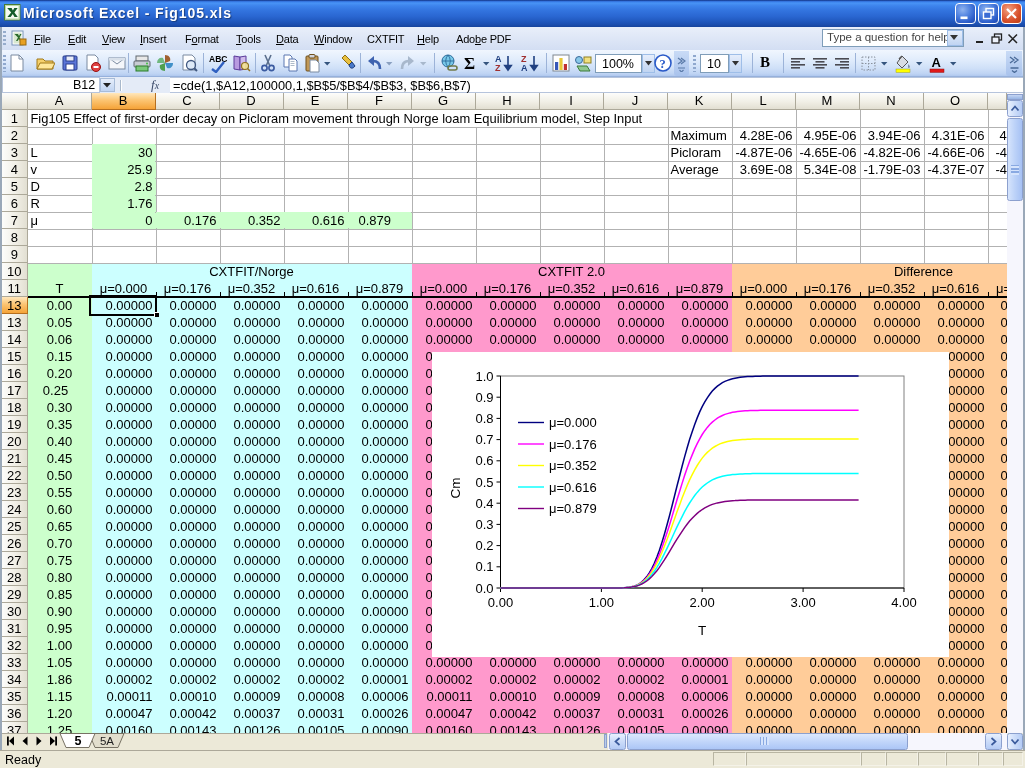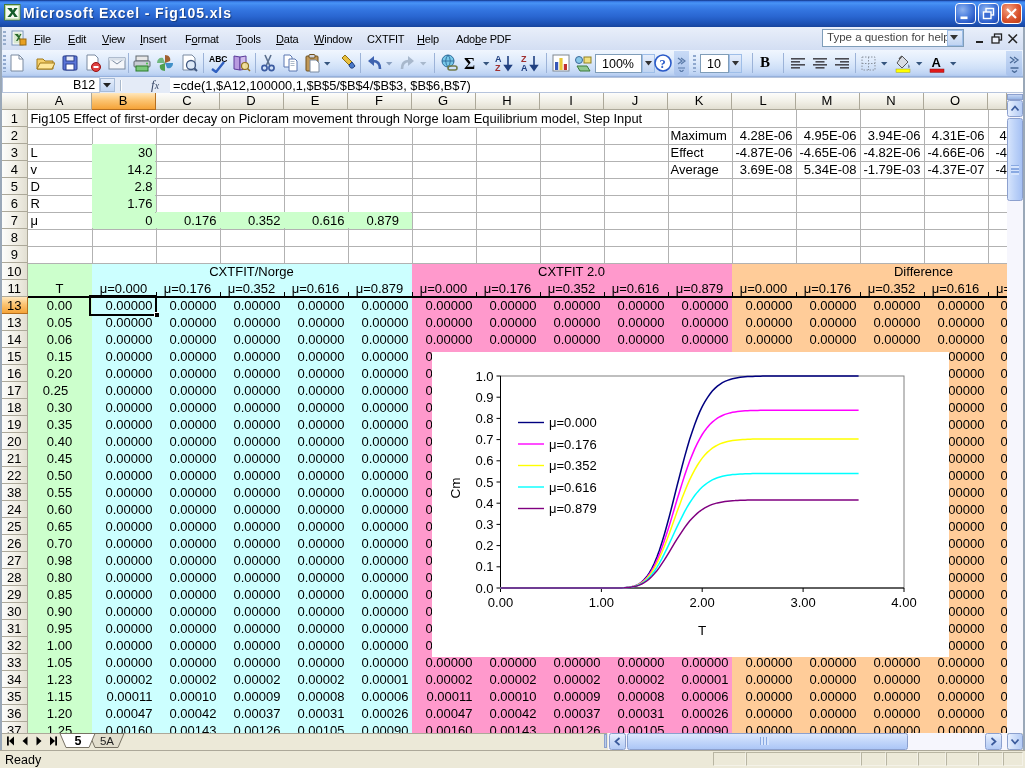--- a/index.html
+++ b/index.html
@@ -316,21 +316,21 @@
 <div class="rowh" style="top:314px">13</div>
 <div class="rowh" style="top:331px">14</div>
 <div class="rowh" style="top:348px">15</div>
 <div class="rowh" style="top:365px">16</div>
 <div class="rowh" style="top:382px">17</div>
 <div class="rowh" style="top:399px">18</div>
 <div class="rowh" style="top:416px">19</div>
 <div class="rowh" style="top:433px">20</div>
 <div class="rowh" style="top:450px">21</div>
 <div class="rowh" style="top:467px">22</div>
-<div class="rowh" style="top:484px">38</div>
+<div class="rowh" style="top:484px">23</div>
 <div class="rowh" style="top:501px">24</div>
 <div class="rowh" style="top:518px">25</div>
 <div class="rowh" style="top:535px">26</div>
 <div class="rowh" style="top:552px">27</div>
 <div class="rowh" style="top:569px">28</div>
 <div class="rowh" style="top:586px">29</div>
 <div class="rowh" style="top:603px">30</div>
 <div class="rowh" style="top:620px">31</div>
 <div class="rowh" style="top:637px">32</div>
 <div class="rowh" style="top:654px">33</div>
@@ -386,21 +386,21 @@
 <div class="ab" style="left:539.5px;top:292px;width:1px;height:4px;background:#000"></div>
 <div class="ab" style="left:603.5px;top:292px;width:1px;height:4px;background:#000"></div>
 <div class="ab" style="left:667.5px;top:292px;width:1px;height:4px;background:#000"></div>
 <div class="ab" style="left:731.5px;top:292px;width:1px;height:4px;background:#000"></div>
 <div class="ab" style="left:795.5px;top:292px;width:1px;height:4px;background:#000"></div>
 <div class="ab" style="left:859.5px;top:292px;width:1px;height:4px;background:#000"></div>
 <div class="ab" style="left:923.5px;top:292px;width:1px;height:4px;background:#000"></div>
 <div class="ab" style="left:987.5px;top:292px;width:1px;height:4px;background:#000"></div>
 <div class="c" style="left:30.5px;top:110px;font-size:12.9px">Fig105 Effect of first-order decay on Picloram movement through Norge loam Equilibrium model, Step Input</div>
 <div class="c" style="left:670.5px;top:127px">Maximum</div>
-<div class="c" style="left:670.5px;top:144px">Effect</div>
+<div class="c" style="left:670.5px;top:144px">Picloram</div>
 <div class="c" style="left:670.5px;top:161px">Average</div>
 <div class="c r" style="left:731.5px;top:127px;width:61px">4.28E-06</div>
 <div class="c r" style="left:731.5px;top:144px;width:61px">-4.87E-06</div>
 <div class="c r" style="left:731.5px;top:161px;width:61px">3.69E-08</div>
 <div class="c r" style="left:795.5px;top:127px;width:61px">4.95E-06</div>
 <div class="c r" style="left:795.5px;top:144px;width:61px">-4.65E-06</div>
 <div class="c r" style="left:795.5px;top:161px;width:61px">5.34E-08</div>
 <div class="c r" style="left:859.5px;top:127px;width:61px">3.94E-06</div>
 <div class="c r" style="left:859.5px;top:144px;width:61px">-4.82E-06</div>
 <div class="c r" style="left:859.5px;top:161px;width:61px">-1.79E-03</div>
@@ -412,31 +412,31 @@
   </div>
 <div class="ab" style="left:987.5px;top:144px;width:19.5px;height:17px;overflow:hidden">
     <div class="c" style="left:8px;top:0">-4.87E-06</div>
   </div>
 <div class="ab" style="left:987.5px;top:161px;width:19.5px;height:17px;overflow:hidden">
     <div class="c" style="left:8px;top:0">-4.37E-07</div>
   </div>
 <div class="c" style="left:30.5px;top:144px">L</div>
 <div class="c r" style="left:91.5px;top:144px;width:61px">30</div>
 <div class="c" style="left:30.5px;top:161px">v</div>
-<div class="c r" style="left:91.5px;top:161px;width:61px">14.2</div>
+<div class="c r" style="left:91.5px;top:161px;width:61px">25.9</div>
 <div class="c" style="left:30.5px;top:178px">D</div>
 <div class="c r" style="left:91.5px;top:178px;width:61px">2.8</div>
 <div class="c" style="left:30.5px;top:195px">R</div>
 <div class="c r" style="left:91.5px;top:195px;width:61px">1.76</div>
 <div class="c" style="left:30.5px;top:212px">μ</div>
 <div class="c r" style="left:91.5px;top:212px;width:61px">0</div>
 <div class="c r" style="left:155.5px;top:212px;width:61px">0.176</div>
 <div class="c r" style="left:219.5px;top:212px;width:61px">0.352</div>
 <div class="c r" style="left:283.5px;top:212px;width:61px">0.616</div>
-<div class="c r" style="left:338px;top:212px;width:61px">0.879</div>
+<div class="c r" style="left:330px;top:212px;width:61px">0.879</div>
 <div class="c ct" style="left:91.5px;top:263px;width:320px">CXTFIT/Norge</div>
 <div class="c ct" style="left:411.5px;top:263px;width:320px">CXTFIT 2.0</div>
 <div class="c ct" style="left:731.5px;top:263px;width:384px">Difference</div>
 <div class="c ct" style="left:27.5px;top:280px;width:64px">T</div>
 <div class="c ct" style="left:91.5px;top:280px;width:64px">μ=0.000</div>
 <div class="c ct" style="left:155.5px;top:280px;width:64px">μ=0.176</div>
 <div class="c ct" style="left:219.5px;top:280px;width:64px">μ=0.352</div>
 <div class="c ct" style="left:283.5px;top:280px;width:64px">μ=0.616</div>
 <div class="c ct" style="left:347.5px;top:280px;width:64px">μ=0.879</div>
 <div class="c ct" style="left:411.5px;top:280px;width:64px">μ=0.000</div>
@@ -714,21 +714,21 @@
 <div class="c r" style="left:539.5px;top:535px;width:61px">0.00000</div>
 <div class="c r" style="left:603.5px;top:535px;width:61px">0.00000</div>
 <div class="c r" style="left:667.5px;top:535px;width:61px">0.00000</div>
 <div class="c r" style="left:731.5px;top:535px;width:61px">0.00000</div>
 <div class="c r" style="left:795.5px;top:535px;width:61px">0.00000</div>
 <div class="c r" style="left:859.5px;top:535px;width:61px">0.00000</div>
 <div class="c r" style="left:923.5px;top:535px;width:61px">0.00000</div>
 <div class="ab" style="left:987.5px;top:535px;width:19.5px;height:17px;overflow:hidden">
     <div class="c" style="left:13px;top:0">0.00000</div>
   </div>
-<div class="c ct" style="left:27.5px;top:552px;width:64px">0.98</div>
+<div class="c ct" style="left:27.5px;top:552px;width:64px">0.75</div>
 <div class="c r" style="left:91.5px;top:552px;width:61px">0.00000</div>
 <div class="c r" style="left:155.5px;top:552px;width:61px">0.00000</div>
 <div class="c r" style="left:219.5px;top:552px;width:61px">0.00000</div>
 <div class="c r" style="left:283.5px;top:552px;width:61px">0.00000</div>
 <div class="c r" style="left:347.5px;top:552px;width:61px">0.00000</div>
 <div class="c r" style="left:411.5px;top:552px;width:61px">0.00000</div>
 <div class="c r" style="left:475.5px;top:552px;width:61px">0.00000</div>
 <div class="c r" style="left:539.5px;top:552px;width:61px">0.00000</div>
 <div class="c r" style="left:603.5px;top:552px;width:61px">0.00000</div>
 <div class="c r" style="left:667.5px;top:552px;width:61px">0.00000</div>
@@ -840,21 +840,21 @@
 <div class="c r" style="left:539.5px;top:654px;width:61px">0.00000</div>
 <div class="c r" style="left:603.5px;top:654px;width:61px">0.00000</div>
 <div class="c r" style="left:667.5px;top:654px;width:61px">0.00000</div>
 <div class="c r" style="left:731.5px;top:654px;width:61px">0.00000</div>
 <div class="c r" style="left:795.5px;top:654px;width:61px">0.00000</div>
 <div class="c r" style="left:859.5px;top:654px;width:61px">0.00000</div>
 <div class="c r" style="left:923.5px;top:654px;width:61px">0.00000</div>
 <div class="ab" style="left:987.5px;top:654px;width:19.5px;height:17px;overflow:hidden">
     <div class="c" style="left:13px;top:0">0.00000</div>
   </div>
-<div class="c ct" style="left:27.5px;top:671px;width:64px">1.23</div>
+<div class="c ct" style="left:27.5px;top:671px;width:64px">1.86</div>
 <div class="c r" style="left:91.5px;top:671px;width:61px">0.00002</div>
 <div class="c r" style="left:155.5px;top:671px;width:61px">0.00002</div>
 <div class="c r" style="left:219.5px;top:671px;width:61px">0.00002</div>
 <div class="c r" style="left:283.5px;top:671px;width:61px">0.00002</div>
 <div class="c r" style="left:347.5px;top:671px;width:61px">0.00001</div>
 <div class="c r" style="left:411.5px;top:671px;width:61px">0.00002</div>
 <div class="c r" style="left:475.5px;top:671px;width:61px">0.00002</div>
 <div class="c r" style="left:539.5px;top:671px;width:61px">0.00002</div>
 <div class="c r" style="left:603.5px;top:671px;width:61px">0.00002</div>
 <div class="c r" style="left:667.5px;top:671px;width:61px">0.00001</div>

